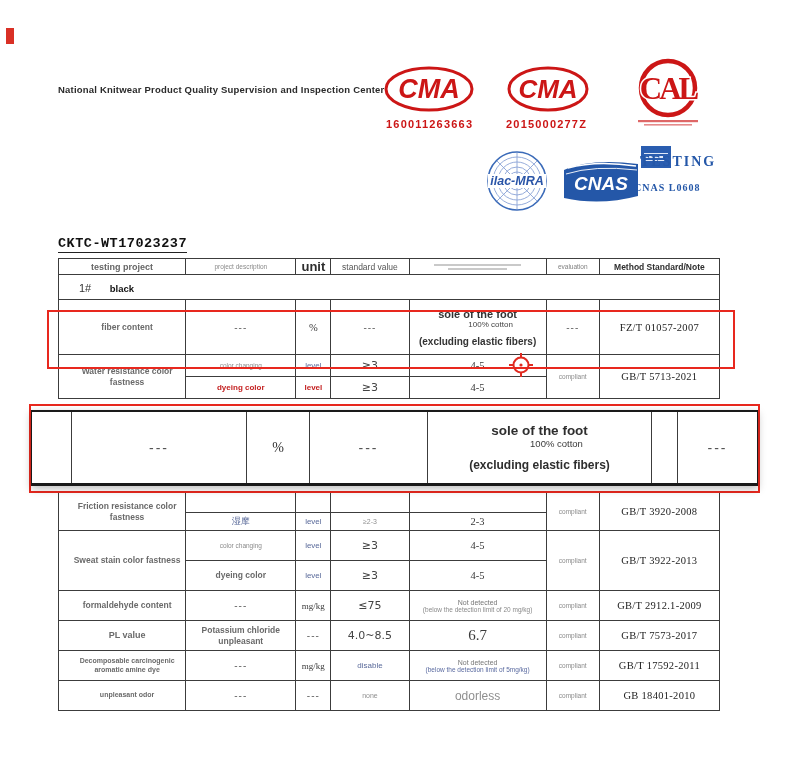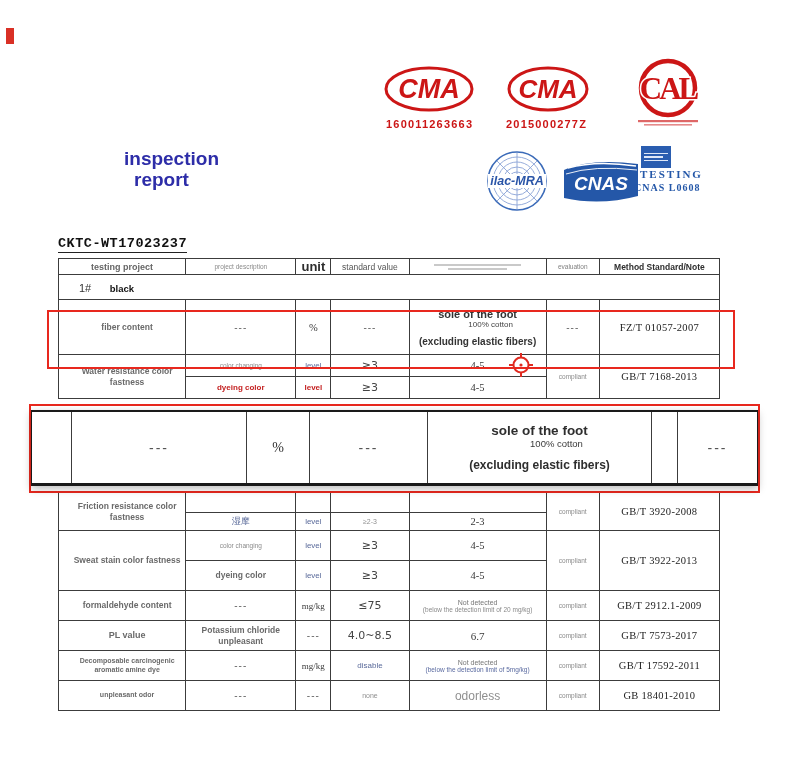--- a/index.html
+++ b/index.html
@@ -18,21 +18,21 @@
   .cma1-num{left:386px;top:118px;}
   .cma2-num{left:506px;top:118px;}
   .cal{position:absolute;left:624px;top:58px;}
   .ilac{position:absolute;left:486px;top:150px;}
   .cnas{position:absolute;left:560px;top:156px;}
   .seal{position:absolute;left:641px;top:146px;width:30px;height:22px;background:#2a5db0;
         display:flex;flex-direction:column;justify-content:center;gap:2px;padding:2px 3px;box-sizing:border-box;}
   .seal-line{height:1.5px;background:#dfe8f8;}
   .seal-line:nth-child(2){width:80%;}
   .cnas-cap{position:absolute;font-family:"Liberation Serif",serif;color:#2457a8;font-weight:bold;}
-  .cnas-cap1{left:640px;top:168px;font-size:11px;letter-spacing:2px;}
+  .cnas-cap1{left:640px;top:154px;font-size:14px;letter-spacing:2px;}
   .cnas-cap2{left:634px;top:182px;font-size:10px;letter-spacing:1px;}
 
   .report-no{position:absolute;left:58px;top:236px;font-family:"Liberation Mono",monospace;
              font-size:13.5px;font-weight:bold;color:#111;letter-spacing:.5px;border-bottom:1.5px solid #222;padding-bottom:1px;}
 
   
   table.tbl{position:absolute;left:58px;width:662px;border-collapse:collapse;table-layout:fixed;}
   .tblA{top:258px;border:1.5px solid #1a1a1a;border-bottom:none;}
   .tblB{top:492px;border:1.5px solid #1a1a1a;border-top:none;}
   .tbl td{border:1px solid #3c3c3c;text-align:center;vertical-align:middle;padding:0 2px;overflow:hidden;}
@@ -85,25 +85,22 @@
   .mag-note{font-size:12px;font-weight:bold;color:#2e2e2e;margin-top:9px;}
   .crosshair{position:absolute;left:508px;top:352px;z-index:40;}
 </style>
 </head>
 <body>
 
 <div class="page">
 
   <div class="corner-mark"></div>
 
-
-  <div class="title">
-    <div class="title-l1">inspection</div>
-    <div class="title-l2">report</div>
-  </div>
+  <div class="org1">National Knitwear Product Quality Supervision and Inspection Center</div>
+
 
   <svg class="cma1" width="92" height="50" viewBox="0 0 92 50">
     <ellipse cx="46" cy="25" rx="43" ry="21" fill="none" stroke="#cc1616" stroke-width="3"></ellipse>
     <text x="46" y="34" text-anchor="middle" font-family="Liberation Sans, sans-serif" font-size="27" font-weight="bold" font-style="italic" fill="#cc1616" stroke="#ffffff" stroke-width="5" paint-order="stroke">CMA</text>
   </svg>
   <div class="cma-num cma1-num">160011263663</div>
 
   <svg class="cma2" width="84" height="50" viewBox="0 0 84 50">
     <ellipse cx="42" cy="25" rx="39" ry="21" fill="none" stroke="#cc1616" stroke-width="3"></ellipse>
     <text x="42" y="34" text-anchor="middle" font-family="Liberation Sans, sans-serif" font-size="26" font-weight="bold" font-style="italic" fill="#cc1616" stroke="#ffffff" stroke-width="5" paint-order="stroke">CMA</text>
@@ -188,21 +185,21 @@
       <td class="dash">---</td>
       <td class="method">FZ/T 01057-2007</td>
     </tr>
     <tr style="height:22px">
       <td class="proj lab8" rowspan="2">Water resistance color fastness</td>
       <td class="t-sm6">color changing</td>
       <td class="unit-blue">level</td>
       <td class="std">≥3</td>
       <td class="val">4-5</td>
       <td class="t-sm6" rowspan="2">compliant</td>
-      <td class="method" rowspan="2">GB/T 7168-2013</td>
+      <td class="method" rowspan="2">GB/T 5713-2021</td>
     </tr>
     <tr style="height:22px">
       <td class="red8">dyeing color</td>
       <td class="red8">level</td>
       <td class="std">≥3</td>
       <td class="val">4-5</td>
     </tr>
   </tbody>
     </table>
 
@@ -289,21 +286,21 @@
         <div class="nd2">(below the detection limit of 20 mg/kg)</div>
       </td>
       <td class="t-sm6">compliant</td>
       <td class="method">GB/T 2912.1-2009</td>
     </tr>
     <tr style="height:30px">
       <td class="proj lab8" style="font-size:9px">PL value</td>
       <td class="lab8 blurry">Potassium chloride unpleasant</td>
       <td class="dash">---</td>
       <td class="std">4.0~8.5</td>
-      <td class="val" style="font-size:11px">6.7</td>
+      <td class="val" style="font-size:15px">6.7</td>
       <td class="t-sm6">compliant</td>
       <td class="method">GB/T 7573-2017</td>
     </tr>
     <tr style="height:30px">
       <td class="proj lab7">Decomposable carcinogenic aromatic amine dye</td>
       <td class="dash blurry">---</td>
       <td class="val" style="font-size:9px">mg/kg</td>
       <td class="unit-blue">disable</td>
       <td>
         <div class="nd1">Not detected</div>

